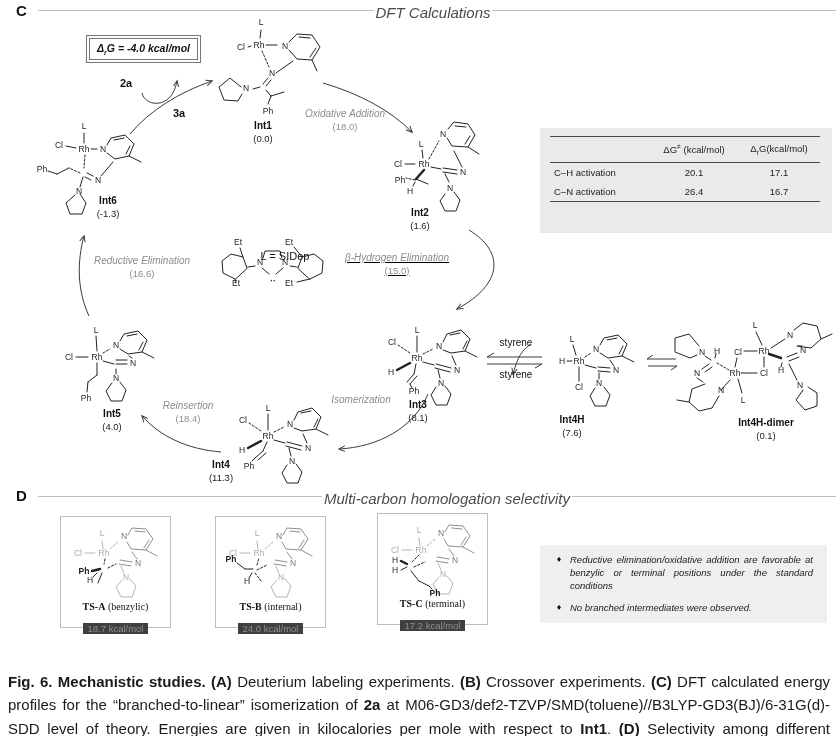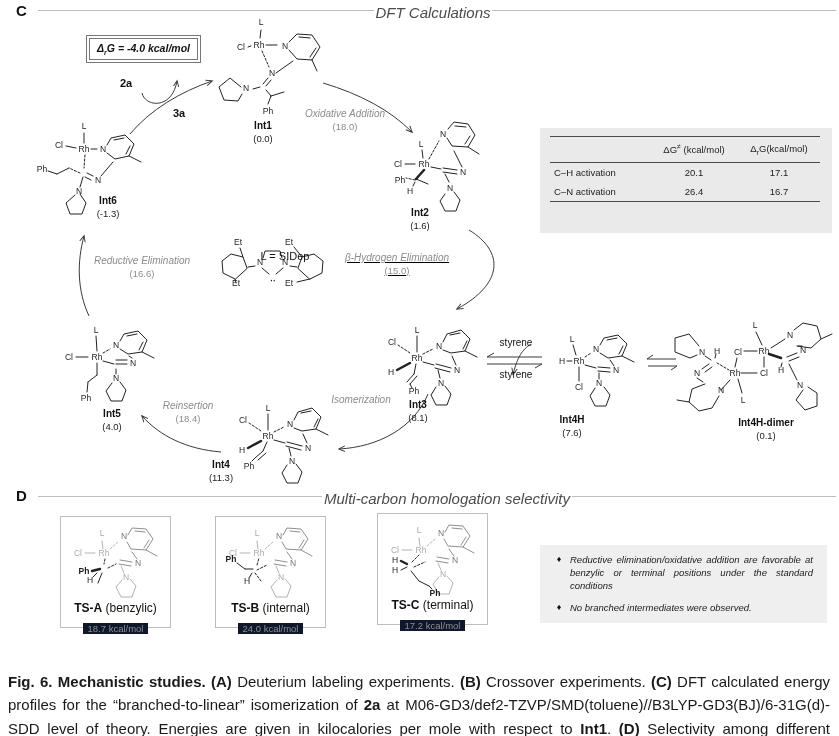--- a/index.html
+++ b/index.html
@@ -25,23 +25,23 @@
   .t-c1{width:96px;text-align:center;}
   .t-c2{width:74px;text-align:center;}
   sup,sub{font-size:7px;}
   
   .notes{position:absolute;background:#efefef;padding:9px 10px 6px 8px;box-sizing:border-box;}
   .note{display:flex;margin-bottom:10px;}
   .note .dia{width:22px;text-align:center;font-size:9px;color:#111;flex:0 0 22px;}
   .note .ntx{font-style:italic;font-size:9.5px;color:#1a1a1a;text-align:justify;line-height:1.35;padding-right:4px;}
   
   .tsbox{position:absolute;width:109px;height:110px;border:1.5px solid #bdbdbd;background:#fff;}
-  .tsname{position:absolute;top:84px;left:0;width:100%;text-align:center;font-size:12px;color:#111;white-space:nowrap;}
+  .tsname{position:absolute;top:84px;left:0;width:100%;text-align:center;font-size:10px;color:#111;white-space:nowrap;font-family:Liberation Serif, serif;}
   .tsname b{font-weight:bold;}
-  .tsen{position:absolute;bottom:-7px;left:50%;transform:translateX(-50%);background:#0f172a;padding:0 5px;font-size:9.5px;color:#8f8f8f;white-space:nowrap;}
+  .tsen{position:absolute;bottom:-7px;left:50%;transform:translateX(-50%);background:#404040;padding:0 5px;font-size:9.5px;color:#8f8f8f;white-space:nowrap;}
   
   svg{position:absolute;overflow:visible;}
   .bd{stroke:#222;stroke-width:1;fill:none;stroke-linecap:round;stroke-linejoin:round;}
   .dsh{stroke-dasharray:2.2,1.8;}
   .wg{stroke-width:2.5;}
   .gy{stroke:#b3b3b3;}
   .mg{stroke:#8f8f8f;}
   .ar{stroke:#3a3a3a;stroke-width:1;fill:none;}
   .at{font-family:"Liberation Sans",sans-serif;font-size:8.5px;fill:#1c1c1c;text-anchor:middle;}
   .at.b{font-weight:bold;}

